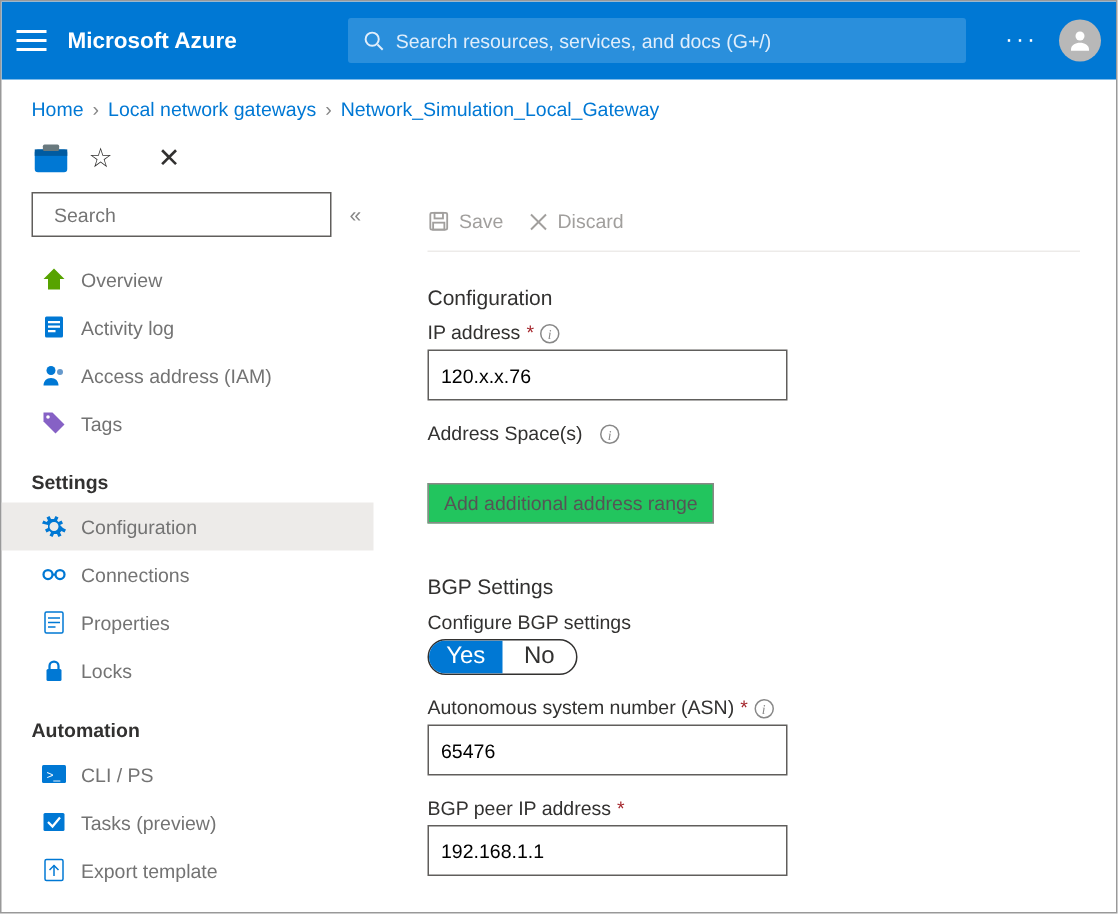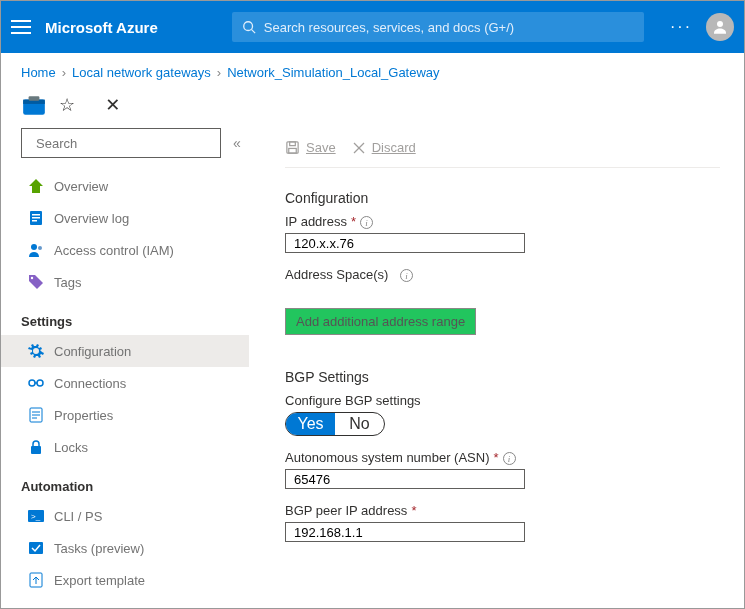--- a/index.html
+++ b/index.html
@@ -30,26 +30,26 @@
   .searchbox { display: flex; align-items: center; border: 1px solid #605e5c; height: 30px; width: 200px; padding: 0 8px; gap: 6px; }
   .searchbox input { border: none; outline: none; font-size: 13px; flex:1; background: transparent;}
   .collapse { color: #888; font-size: 14px; margin-left: 12px; cursor: pointer; display: inline-block; }
   .nav { margin-top: 12px; }
   .nav-group { font-weight: 600; font-size: 13px; margin: 16px 0 6px 0; color: #323130; }
   .nav-item { display: flex; align-items: center; gap: 10px; height: 32px; padding-left: 4px; cursor: pointer; font-size: 13px; color: #737373; border-left: 3px solid transparent; }
   .nav-item.selected { background: #edebe9; border-left: 3px solid transparent; margin-left: -20px; padding-left: 24px; width: calc(100% + 20px);}
   .nav-icon { width: 16px; height: 16px; display: inline-flex; align-items: center; justify-content: center; }
   .main { flex: 1; padding: 0 24px 0 36px; overflow-y: auto; }
   .toolbar { display: flex; align-items: center; gap: 16px; height: 40px; color: #a19f9d; font-size: 13px; border-bottom: 1px solid #edebe9; }
-  .toolbar .tb-btn { display: flex; align-items: center; gap: 6px; cursor: default; text-decoration: underline; }
+  .toolbar .tb-btn { display: flex; align-items: center; gap: 6px; cursor: default; }
   .section-h { font-size: 14px; font-weight: 400; margin-top: 22px; margin-bottom: 8px; color: #323130; }
   .field-label { font-size: 13px; color: #323130; margin-bottom: 4px; display: flex; align-items: flex-end; gap: 4px; }
   .req { color: #a4262c; }
   .info { display:inline-flex; width: 13px; height: 13px; border: 1px solid #888; border-radius: 50%; align-items: center; justify-content: center; font-size: 9px; color: #888; font-style: italic; font-family: Georgia, serif;}
-  .txt-input { width: 240px; height: 20px; border: 1px solid #605e5c; padding: 0 8px; font-size: 13px; display: block; }
+  .txt-input { width: 240px; height: 34px; border: 1px solid #605e5c; padding: 0 8px; font-size: 13px; display: block; }
   .txt-input::placeholder { color: #888; font-style: italic; }
   .bgp-h { font-size: 14px; margin-top: 34px; }
   .toggle { display: flex; border: 1px solid #323130; border-radius: 13px; width: 100px; height: 24px; overflow: hidden; margin-top: 4px; margin-bottom: 14px; }
   .toggle div { flex: 1; display: flex; align-items: center; justify-content: center; font-size: 16px; cursor: pointer; }
   .toggle .on { background: #0078d4; color: #fff; }
   .mt12 { margin-top: 14px; }
   .addr-btn { border: 1px solid #8a8886; padding: 5px 10px; background: #22c55e; font-size: 13px; cursor: pointer; color: #555; margin-top:4px;}
 </style>
 </head>
 <body>
@@ -120,31 +120,31 @@
       </div>
       <div class="nav-item">
         <span class="nav-icon">
             <svg width="14" height="16" viewBox="0 0 14 16">
               <rect x="1" y="1" width="12" height="14" fill="#0078d4" rx="1"></rect>
               <rect x="3" y="4" width="8" height="1.5" fill="#fff"></rect>
               <rect x="3" y="7" width="8" height="1.5" fill="#fff"></rect>
               <rect x="3" y="10" width="5" height="1.5" fill="#fff"></rect>
             </svg>
           </span>
-        <span>Overview log</span>
+        <span>Activity log</span>
       </div>
       <div class="nav-item">
         <span class="nav-icon">
             <svg width="16" height="16" viewBox="0 0 16 16">
               <circle cx="6" cy="5" r="3" fill="#0078d4"></circle>
               <path d="M1 15c0-3 2-5 5-5s5 2 5 5" fill="#0078d4"></path>
               <circle cx="12" cy="6" r="2" fill="#69c"></circle>
             </svg>
           </span>
-        <span>Access control (IAM)</span>
+        <span>Access address (IAM)</span>
       </div>
       <div class="nav-item">
         <span class="nav-icon">
             <svg width="16" height="16" viewBox="0 0 16 16">
               <path d="M1 1h6l8 8-6 6-8-8z" fill="#8661c5"></path>
               <circle cx="4" cy="4" r="1.2" fill="#fff"></circle>
             </svg>
           </span>
         <span>Tags</span>
       </div>

